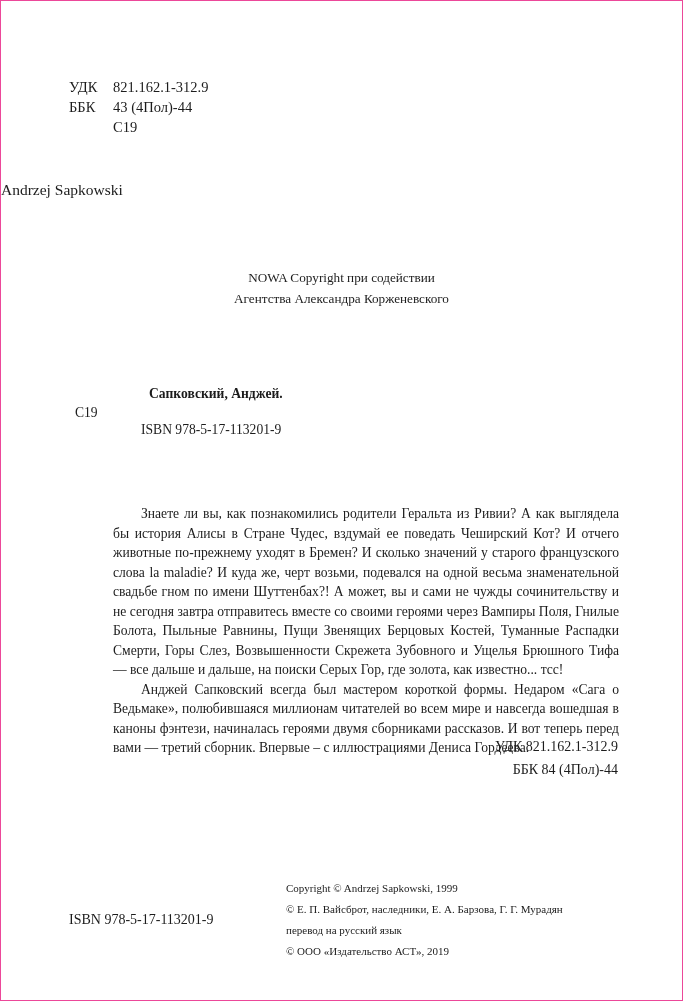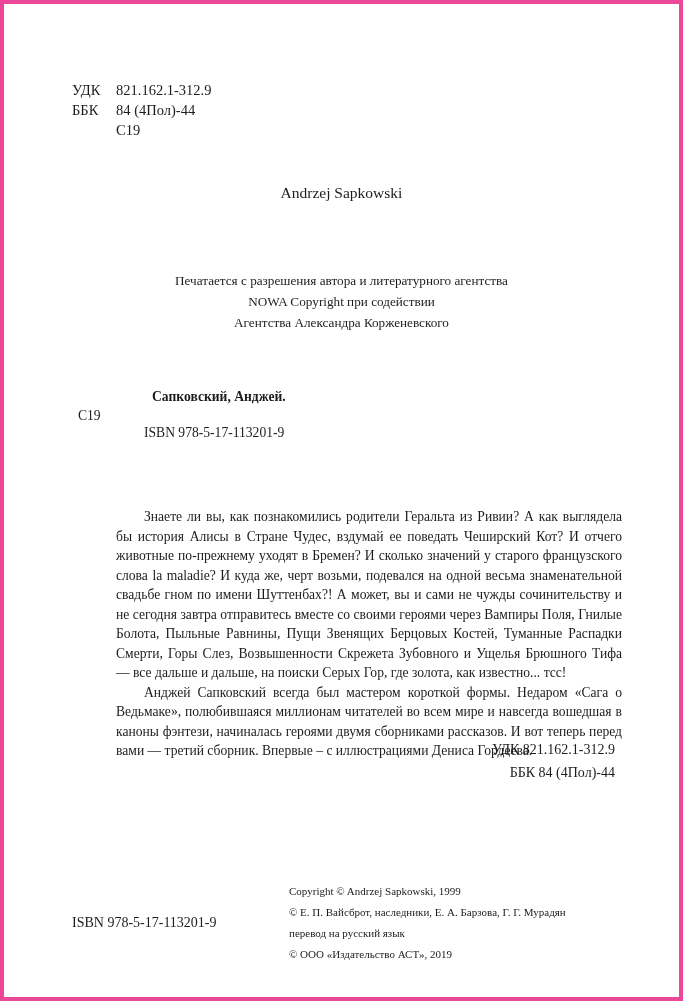--- a/index.html
+++ b/index.html
@@ -9,21 +9,21 @@
   }
   .page {
     position: relative;
     width: 683px;
     height: 1001px;
     margin: 0 auto;
     background: #ffffff;
     color: #1c1c1c;
     font-family: "Liberation Serif", "DejaVu Serif", serif;
     box-sizing: border-box;
-    border: 4px solid #ec4899;
+    border: 1px solid #ec4899;
     overflow: hidden;
   }
 
   
   .top-codes {
     position: absolute;
     top: 76px;
     left: 68px;
     font-size: 14.5px;
     line-height: 20px;
@@ -31,21 +31,20 @@
   .top-codes .row { display: flex; }
   .top-codes .label { width: 44px; }
   .top-codes .sign { margin-left: 44px; }
 
   
   .title-block {
     position: absolute;
     top: 178px;
     left: 0;
     width: 100%;
-    text-align: center;
     font-size: 15.5px;
     line-height: 22px;
   }
 
   
   .permission-block {
     position: absolute;
     top: 266px;
     left: 0;
     width: 100%;
@@ -128,33 +127,32 @@
 
 <div class="page">
 
   <div class="top-codes">
     <div class="row">
       <span class="label">УДК</span>
       <span>821.162.1-312.9</span>
     </div>
     <div class="row">
       <span class="label">ББК</span>
-      <span>84 (4Пол)-44</span>
+      <span>43 (4Пол)-44</span>
     </div>
     <div class="row">
       <span class="sign">С19</span>
     </div>
   </div>
 
   <div class="title-block">
     <div>Andrzej Sapkowski</div>
   </div>
 
   <div class="permission-block">
-    <div>Печатается с разрешения автора и литературного агентства</div>
     <div>NOWA Copyright при содействии</div>
     <div>Агентства Александра Корженевского</div>
   </div>
 
   <div class="catalog">
     <div class="catalog-heading">Сапковский, Анджей.</div>
     <div class="catalog-body">
       <span class="catalog-sign">С19</span>
     </div>
     <div class="catalog-isbn">ISBN 978-5-17-113201-9</div>

